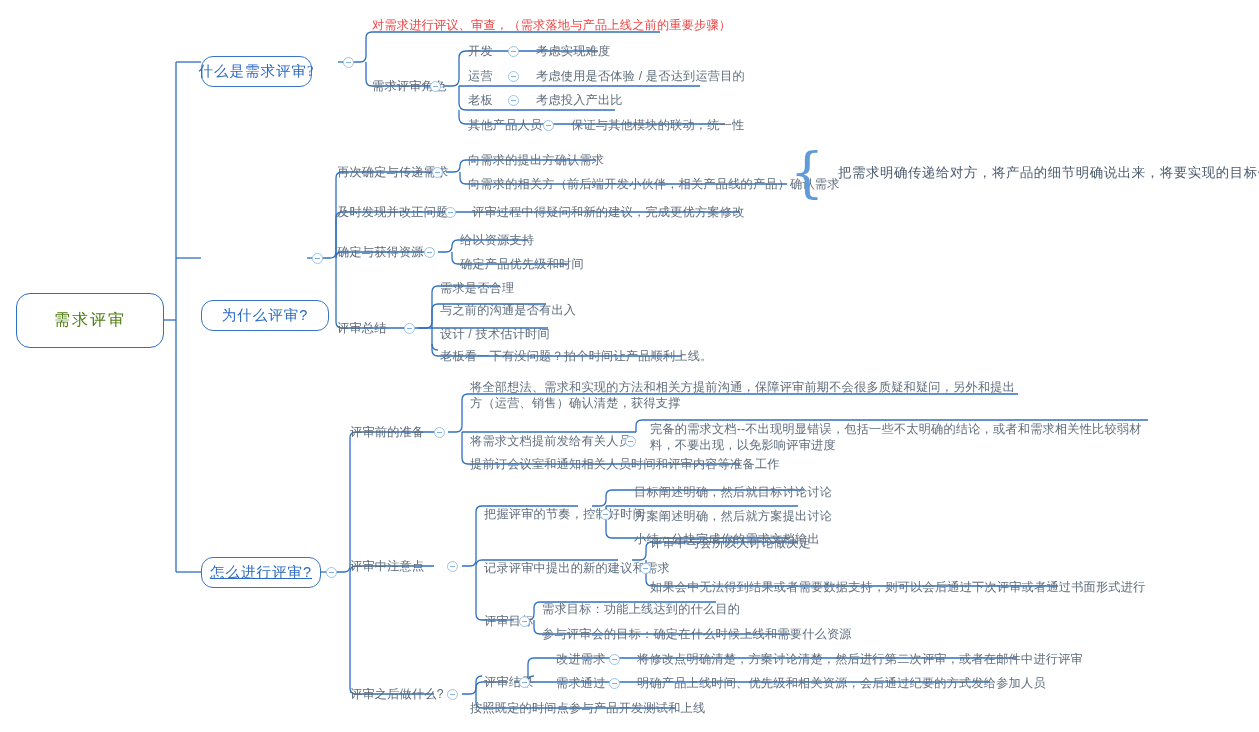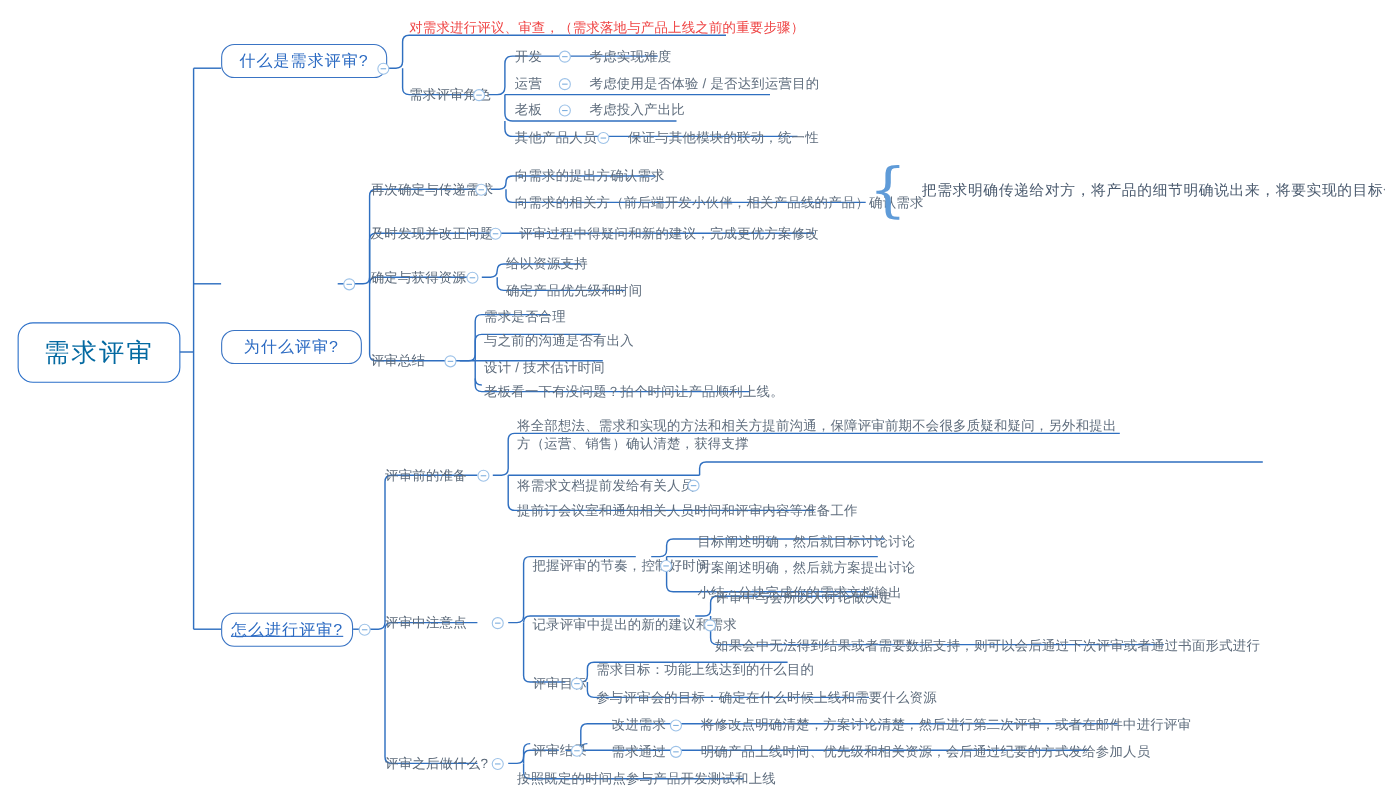--- a/index.html
+++ b/index.html
@@ -13,22 +13,22 @@
   #canvas{position:absolute;left:0;top:0;width:1259px;height:732px;}
   svg.links{position:absolute;left:0;top:0;width:1259px;height:732px;pointer-events:none;}
 
   
   .root-node{
     position:absolute;
     box-sizing:border-box;
     border:1.6px solid #2a6fc9;
     border-radius:14px;
     background:#ffffff;
-    color:#0369a1;
-    font-size:23px;
+    color:#4d7c0f;
+    font-size:16px;
     letter-spacing:2px;
     display:flex;align-items:center;justify-content:center;
     white-space:nowrap;
   }
   
   .branch-node{
     position:absolute;
     box-sizing:border-box;
     border:1.4px solid #3a74c4;
     border-radius:12px;
@@ -161,21 +161,21 @@
       <path d="M514 682 L522 682 Q528 682 528 676 L528 664 Q528 658 534 658 L1016 658"></path>
       <path d="M528 682 Q528 676 534 676 L534 676"></path>
       <path d="M528 682 L990 682"></path>
     </g>
   </svg>
 
   <div class="root-node" style="left:16px;top:293px;width:148px;height:55px;">
     <span>需求评审</span>
   </div>
 
-  <div class="branch-node" style="left:201px;top:40px;width:151px;height:31px;">
+  <div class="branch-node" style="left:201px;top:56px;width:111px;height:31px;font-family:Liberation Serif, serif;">
     <span>什么是需求评审?</span>
   </div>
   <div class="collapse-icon" style="left:343px;top:57px;"></div>
 
   <div class="branch-node" style="left:201px;top:256px;width:128px;height:31px;margin-top:44px;">
     <span>为什么评审?</span>
   </div>
   <div class="collapse-icon" style="left:312px;top:253px;"></div>
 
   <div class="branch-node" style="left:201px;top:557px;width:120px;height:31px;text-decoration:underline;">
@@ -229,20 +229,21 @@
   <div class="brace" style="left:790px;top:146px;">}</div>
   <div class="topic note" style="left:838px;top:165px;">把需求明确传递给对方，将产品的细节明确说出来，将要实现的目标传递</div>
 
   <div class="topic l2" style="left:350px;top:424px;">评审前的准备</div>
   <div class="collapse-icon" style="left:434px;top:427px;"></div>
 
   <div class="topic l3 wrap" style="left:470px;top:379px;width:548px;">将全部想法、需求和实现的方法和相关方提前沟通，保障评审前期不会很多质疑和疑问，另外和提出方（运营、销售）确认清楚，获得支撑</div>
 
   <div class="topic l3" style="left:470px;top:433px;">将需求文档提前发给有关人员</div>
   <div class="collapse-icon" style="left:625px;top:436px;"></div>
+  <div class="topic l3 wrap" style="left:650px;top:421px;width:498px;">完备的需求文档--不出现明显错误，包括一些不太明确的结论，或者和需求相关性比较弱材料，不要出现，以免影响评审进度</div>
 
   <div class="topic l3" style="left:470px;top:456px;">提前订会议室和通知相关人员时间和评审内容等准备工作</div>
 
   <div class="topic l2" style="left:350px;top:558px;">评审中注意点</div>
   <div class="collapse-icon" style="left:447px;top:561px;"></div>
 
   <div class="topic l3" style="left:484px;top:506px;">把握评审的节奏，控制好时间</div>
   <div class="collapse-icon" style="left:600px;top:509px;"></div>
   <div class="topic l3" style="left:634px;top:484px;">目标阐述明确，然后就目标讨论讨论</div>
   <div class="topic l3" style="left:634px;top:508px;">方案阐述明确，然后就方案提出讨论</div>

